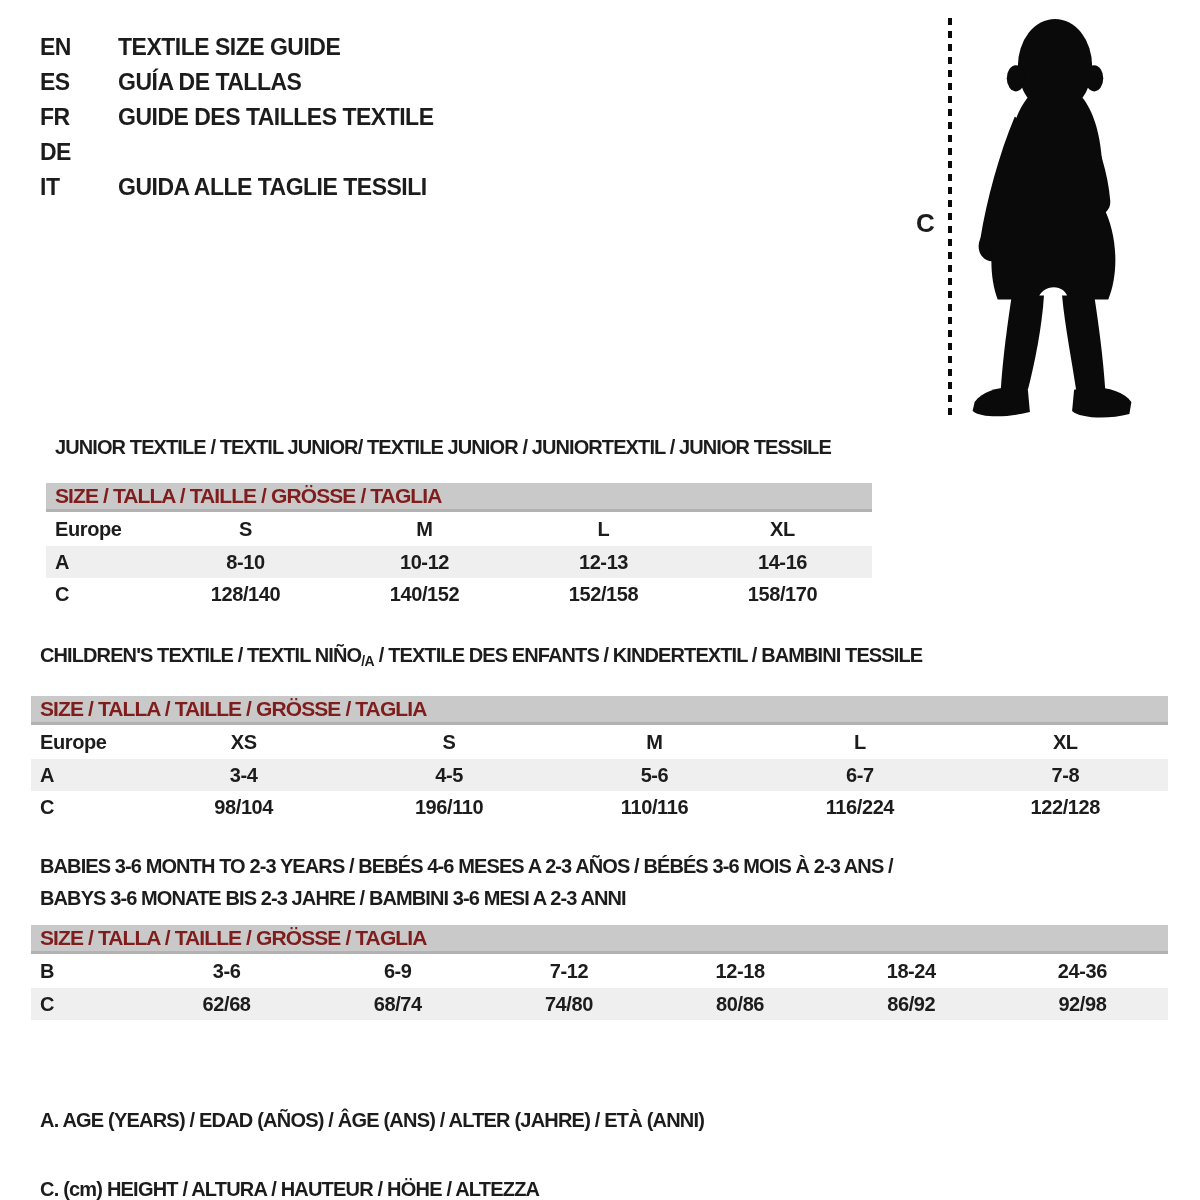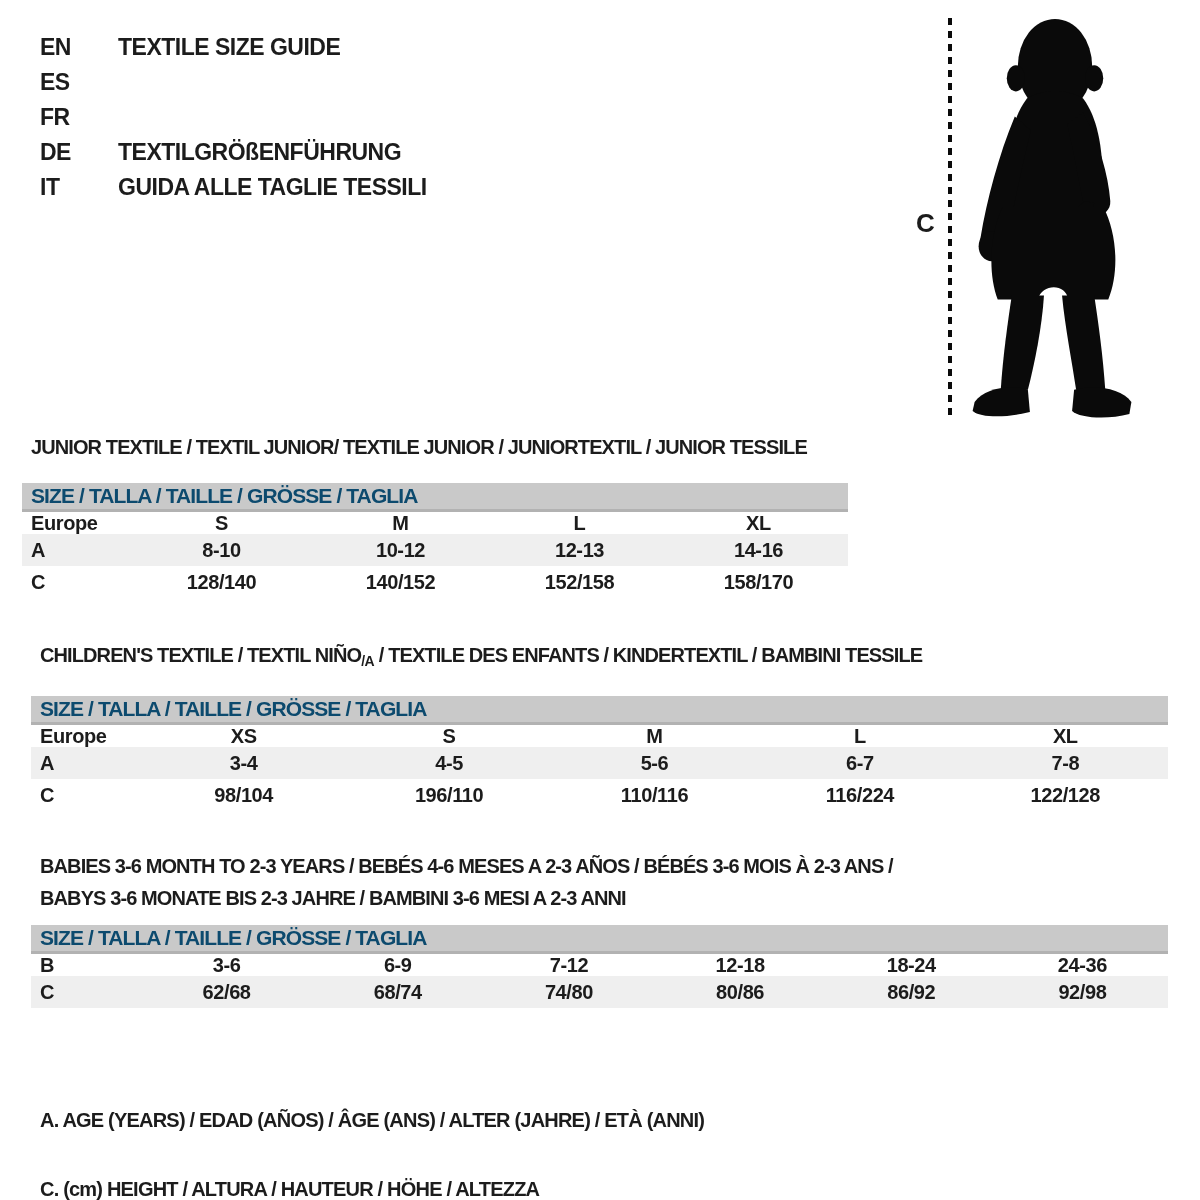--- a/index.html
+++ b/index.html
@@ -21,42 +21,42 @@
   .figure-block { position: absolute; left: 900px; top: 0; width: 300px; height: 430px; }
   .measure-label { position: absolute; left: 16px; top: 208px; font-size: 26px; letter-spacing: -0.5px; }
   .dashed-line {
     position: absolute; left: 48px; top: 18px; width: 4px; height: 399px;
     background: repeating-linear-gradient(to bottom, var(--silhouette, #000) 0 7px, transparent 7px 13px);
   }
   .toddler { position: absolute; left: 66px; top: 14px; width: 172px; height: 408px; }
 
   
   .section { position: absolute; }
-  #junior-section   { left: 22px; top: 437px; width: 826px; }
+  #junior-section   { left: 46px; top: 437px; width: 826px; }
   #children-section { left: 31px; top: 645px; width: 1137px; }
   #babies-section   { left: 31px; top: 850px; width: 1137px; }
 
   .sec-title { font-size: 20px; line-height: 21px; letter-spacing: -0.9px; white-space: nowrap; padding-left: 9px; }
   #babies-section .sec-title { line-height: 32px; }
   .title-sub { font-size: 14px; vertical-align: -4px; letter-spacing: -0.5px; }
 
   .size-table { width: 100%; }
   #junior-section .size-table   { margin-top: 25px; }
   #children-section .size-table { margin-top: 24px; }
   #babies-section .size-table   { margin-top: 11px; }
 
   .size-bar {
     height: 26px; display: flex; align-items: center;
     background: var(--table-header-bg, #c9c9c9);
     border-bottom: 3px solid var(--table-header-border, #b2b2b2);
     font-size: 21px; letter-spacing: -0.9px; padding-left: 9px;
-    color: #0c4a6e; white-space: nowrap;
+    color: #7f1d1d; white-space: nowrap;
   }
   .t-row { display: grid; align-items: center; height: 32px; font-size: 20px; letter-spacing: -0.4px; }
-  .t-row.first { height: 22px; }
+  .t-row.first { height: 34px; }
   .cols-4 { grid-template-columns: 110px repeat(4, 1fr); }
   .cols-5 { grid-template-columns: 110px repeat(5, 1fr); }
   .cols-6 { grid-template-columns: 110px repeat(6, 1fr); }
   .t-label { padding-left: 9px; text-align: left; }
   .t-cell { text-align: center; }
   .shaded { background: var(--row-shaded-bg, #efefef); }
 
   
   .footnotes { position: absolute; left: 40px; top: 1068px; }
   .footnote { font-size: 20px; line-height: 33px; letter-spacing: -0.8px; white-space: nowrap; margin-top: 36px; }
@@ -66,27 +66,28 @@
 
 <div class="page">
 
   <div class="lang-block">
     <div class="lang-row">
       <span class="lang-code">EN</span>
       <span class="lang-label">TEXTILE SIZE GUIDE</span>
     </div>
     <div class="lang-row">
       <span class="lang-code">ES</span>
+      <span class="lang-label">GUÍA DE TALLAS</span>
     </div>
     <div class="lang-row">
       <span class="lang-code">FR</span>
+      <span class="lang-label">GUIDE DES TAILLES TEXTILE</span>
     </div>
     <div class="lang-row">
       <span class="lang-code">DE</span>
-      <span class="lang-label">TEXTILGRÖßENFÜHRUNG</span>
     </div>
     <div class="lang-row">
       <span class="lang-code">IT</span>
       <span class="lang-label">GUIDA ALLE TAGLIE TESSILI</span>
     </div>
   </div>
 
   <div class="figure-block">
     <span class="measure-label">C</span>
     <div class="dashed-line"></div>

